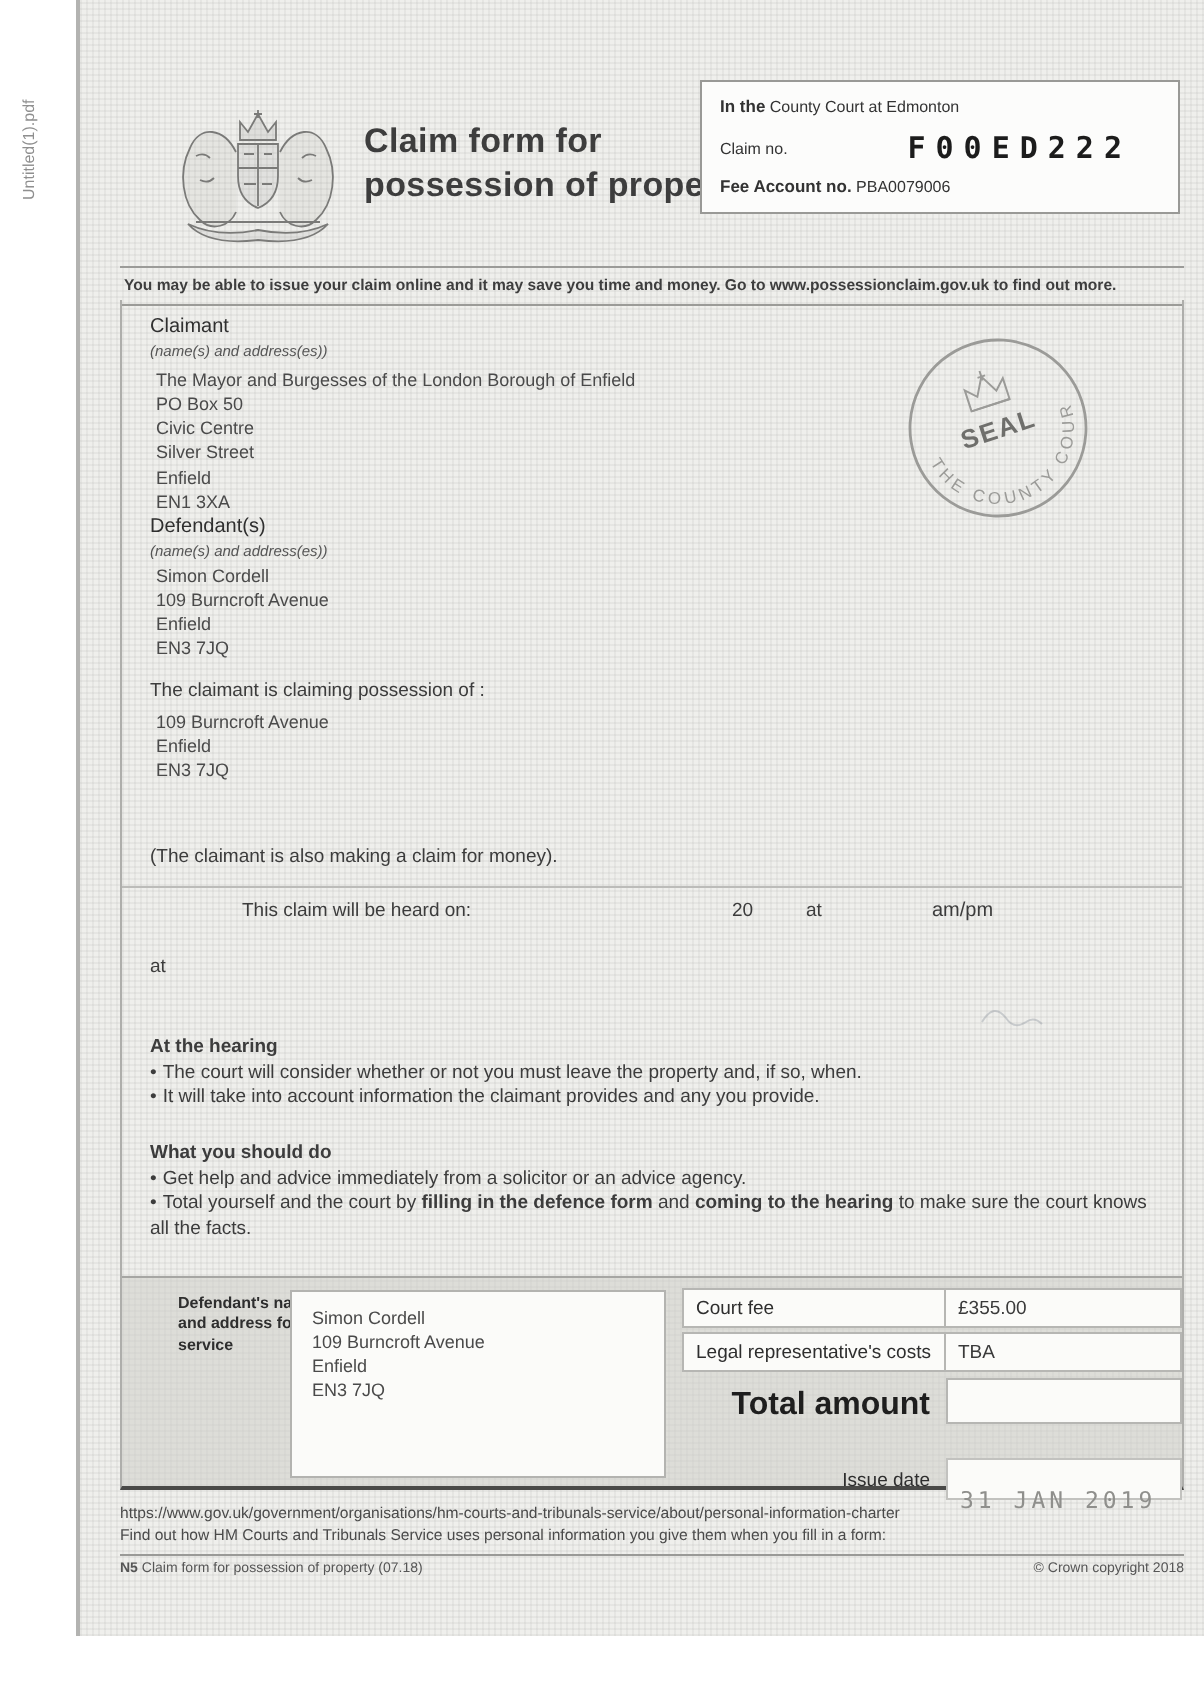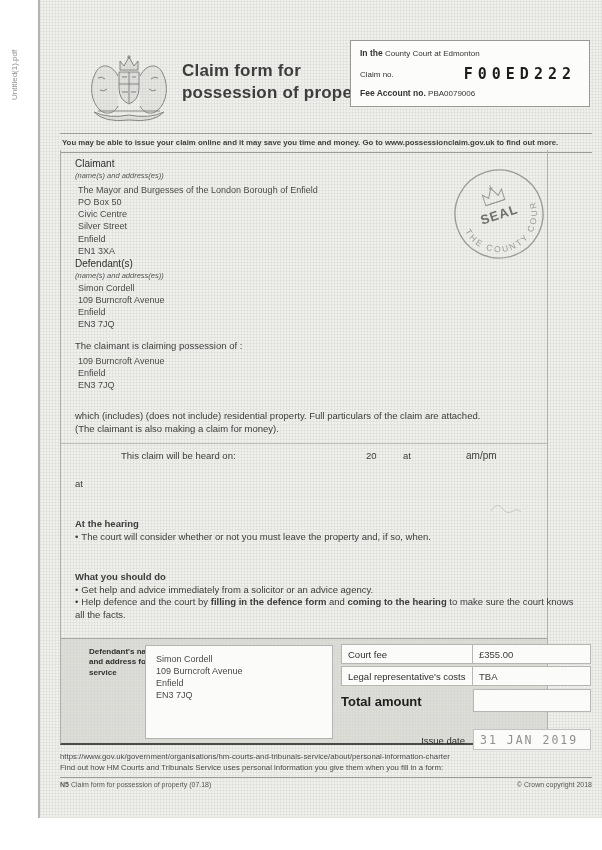--- a/index.html
+++ b/index.html
@@ -33,32 +33,32 @@
   }
   .court-box{
     position:absolute; left:310px; top:40px; width:240px;
     background:#fcfcfb; border:1px solid #99999６;
     border:1px solid #999996; padding:7px 9px 8px;
   }
   .cb-row{ font-size:8px; color:#333; }
   .cb-label{ font-weight:bold; font-size:8.5px; }
   .cb-claimrow{ display:flex; align-items:center; margin-top:7px;gap:36px; }
   .claim-stamp{
-    margin-left:auto; margin-right:4px;
+    margin-left:auto; margin-right:14px;
     font-family:"DejaVu Sans Mono", monospace; font-weight:bold;
     font-size:15px; letter-spacing:5px; color:#1c1c1c; white-space:nowrap;text-align:right;
   }
   .cb-feerow{ margin-top:5px; }
   .banner{
     position:absolute; left:20px; top:133px; width:532px;
     border-top:1px solid #9b9b98; border-bottom:1px solid #9b9b98;
     padding:4px 2px 5px; font-size:7.8px; font-weight:bold; color:#3e3e3e;
   }
   .main-box{
-    position:absolute; left:20px; top:150px; width:488px; height:595px;
+    position:absolute; left:20px; top:150px; width:532px; height:595px;
     border:1px solid #aeaeab; border-top:none; border-bottom:2px solid #4a4a48;
   }
   .sec-label{ position:absolute; left:14px; font-size:10px; color:#2f2f2f; }
   .sec-sub{ position:absolute; left:14px; font-size:7.5px; font-style:italic; color:#555; }
   .addr{ position:absolute; left:17px; font-size:9px; color:#4a4a4a; line-height:1.35; }
   .seal{ position:absolute; left:388px; top:14px; width:100px; height:100px; transform:rotate(-18deg); opacity:.85; }
   .body-text{ position:absolute; left:14px; font-size:9.5px; color:#3c3c3c; }
   .hr-light{ position:absolute; left:0; width:100%; border-top:1px solid #bcbcb9; }
   .hearing-label{ position:absolute; left:14px; top:300px; font-size:9.5px;margin-left:46px; }
   .hearing-20{ position:absolute; left:305px; top:300px; font-size:9.5px;text-align:right; }
@@ -84,30 +84,30 @@
   .fee-cell-l{
     flex:0 0 132px; background:#fbfbf9; border:1px solid #b6b6b3;
     padding:4px 6px 3px; font-size:9.5px; color:#2e2e2e;
   }
   .fee-cell-v{
     flex:1; background:#fbfbf9; border:1px solid #b6b6b3; border-left:none;
     padding:4px 6px 3px; font-size:9.5px; color:#3a3a3a;
   }
   .total-row{ margin-top:3px; }
   .total-label{
-    flex:0 0 132px; font-weight:bold; font-size:13px;
+    flex:0 0 132px; text-align:right; font-weight:bold; font-size:16px;
     padding:5px 8px 0 0; color:#1e1e1e;
   }
   .total-cell{ flex:1; background:#fbfbf9; border:1px solid #b6b6b3; height:23px; }
   .issue-row{ margin-top:17px; }
   .issue-label{ flex:0 0 132px; text-align:right; font-size:9.5px; padding:6px 8px 0 0; color:#2e2e2e; }
   .issue-cell{
     flex:1; background:#fbfbf9; border:1px solid #c2c2bf; height:21px;
     font-family:"DejaVu Sans Mono", monospace; font-size:11.5px; letter-spacing:2px;
-    color:#8f8f8c; padding:3px 0 0 6px; white-space:nowrap;
+    color:#8f8f8c; padding:13px 0 0 6px; white-space:nowrap;
   }
   .footer{ position:absolute; left:20px; top:752px; width:532px; font-size:7.8px; color:#4a4a4a; line-height:1.4; }
   .footer-url{ text-decoration:none; color:#4a4a4a; }
   .footer-rule{ border-top:1px solid #9a9a97; margin-top:3px; }
   .formref{ display:flex; justify-content:space-between; font-size:7px; color:#555; padding-top:2px; }
 </style>
 </head>
 <body>
 
 <div class="pdf-label">Untitled(1).pdf</div>
@@ -189,46 +189,48 @@
       <div>EN3 7JQ</div>
     </div>
 
     <div class="body-text" style="top:190px">The claimant is claiming possession of :</div>
     <div class="addr" style="top:205px">
       <div>109 Burncroft Avenue</div>
       <div>Enfield</div>
       <div>EN3 7JQ</div>
     </div>
 
-    <div class="body-text" style="top:260px">which (includes) (does not include) residential property. Full particulars of the claim are attached.</div>
     <div class="body-text" style="top:273px">(The claimant is also making a claim for money).</div>
 
     <div class="hr-light" style="top:293px"></div>
 
     <div class="hearing-label">This claim will be heard on:</div>
     <div class="hearing-20">20</div>
     <div class="hearing-at">at</div>
     <div class="hearing-ampm">am/pm</div>
     <div class="hearing-at2">at</div>
 
     <svg class="pencil" width="36" height="20" viewBox="0 0 36 20">
       <path d="M2,13 q6,-10 12,-2 q4,6 10,2 q4,-3 8,1" stroke="#9aa0a8" stroke-width="1" fill="none"></path>
     </svg>
 
     <div class="body-text h-bold" style="top:368px">At the hearing</div>
     <div class="body-text bullets" style="top:381px; width:505px">
       <span class="bullet-dot">•</span><span>The court will consider whether or not you must leave the property and, if so, when.</span>
     </div>
+    <div class="body-text bullets" style="top:393px; width:505px">
+      <span class="bullet-dot">•</span><span>It will take into account information the claimant provides and any you provide.</span>
+    </div>
 
     <div class="body-text h-bold" style="top:421px">What you should do</div>
     <div class="body-text bullets" style="top:434px; width:505px">
       <span class="bullet-dot">•</span><span>Get help and advice immediately from a solicitor or an advice agency.</span>
     </div>
     <div class="body-text bullets" style="top:446px; width:505px">
-      <span class="bullet-dot">•</span><span>Help defence and the court by </span><span class="h-bold">filling in the defence form</span><span> and </span><span class="h-bold">coming to the hearing</span><span> to make sure the court knows all the facts.</span>
+      <span class="bullet-dot">•</span><span>Total yourself and the court by </span><span class="h-bold">filling in the defence form</span><span> and </span><span class="h-bold">coming to the hearing</span><span> to make sure the court knows all the facts.</span>
     </div>
 
     <div class="bottom-strip">
       <div class="service-label">Defendant's name and address for service</div>
       <div class="service-box">
         <div>Simon Cordell</div>
         <div>109 Burncroft Avenue</div>
         <div>Enfield</div>
         <div>EN3 7JQ</div>
       </div>

